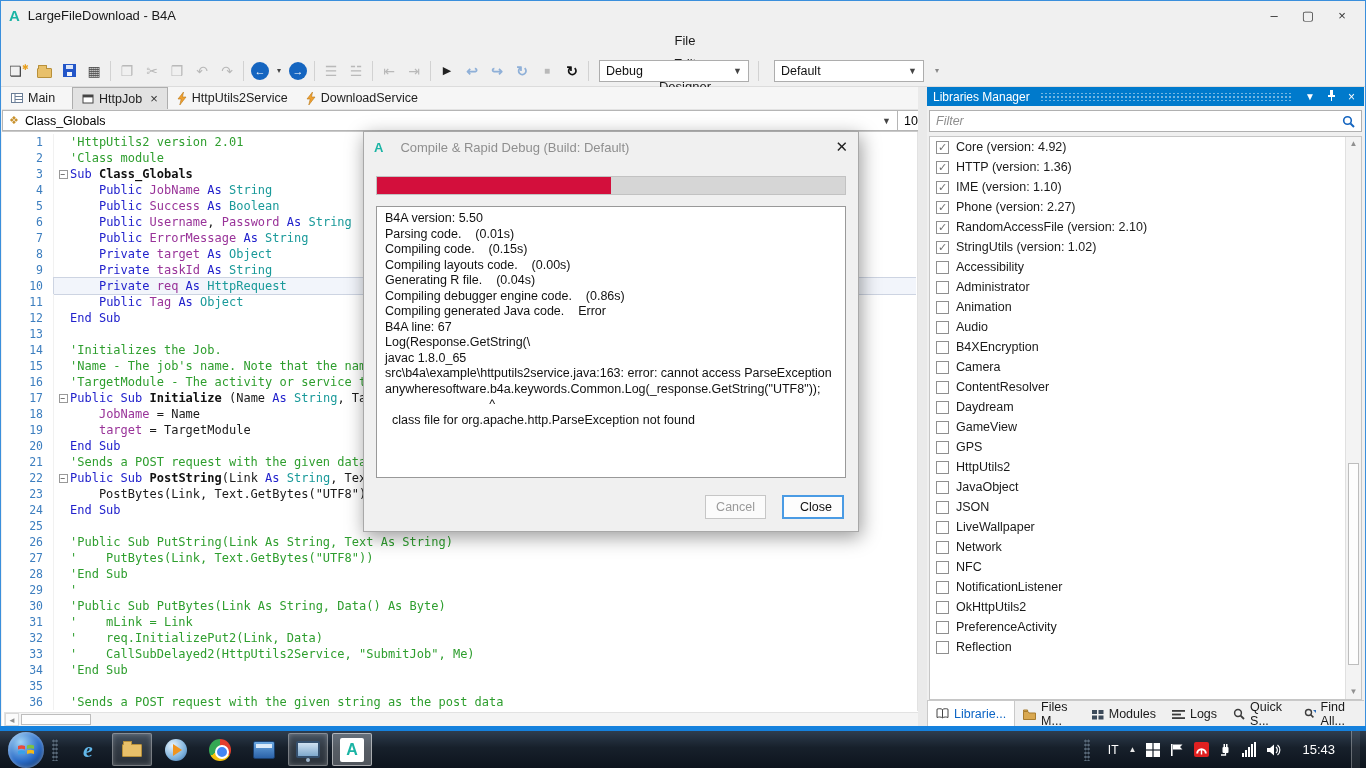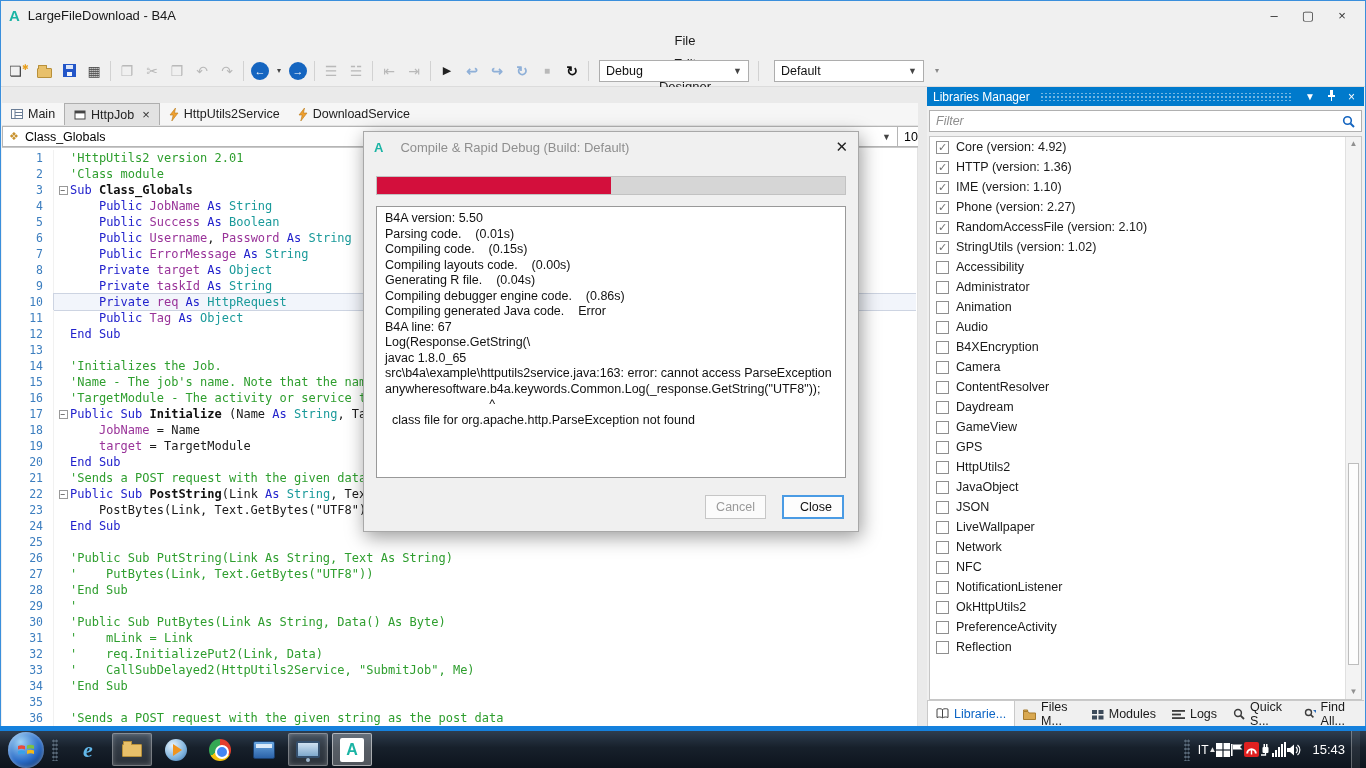--- a/index.html
+++ b/index.html
@@ -25,24 +25,24 @@
   .ico-save:before{content:"";position:absolute;left:3px;top:1px;right:3px;height:4px;background:#dce6f8;}
   .ico-save:after{content:"";position:absolute;left:4px;bottom:1px;right:4px;height:4px;background:#f0f4fb;}
   .ico-folder{width:15px;height:10px;background:#e8c06a;border:1px solid #b8903a;border-radius:1px;position:relative;margin-top:4px;}
   .ico-folder:before{content:"";position:absolute;left:0;top:-4px;width:7px;height:3px;background:#e8c06a;border:1px solid #b8903a;border-bottom:none;border-radius:1px 1px 0 0;}
   .combo{height:22px;border:1px solid #adadad;background:#fff;display:flex;align-items:center;font-size:12.5px;padding:0 6px;color:#111;}
   .combo .arr{margin-left:auto;color:#444;font-size:9px;padding-left:8px;}
   .combo.w150{width:150px;margin-left:6px;}
   .stepblue{color:#8fb0d8;font-weight:bold;}
   
   .workspace{position:absolute;top:86px;left:1px;right:1px;height:640px;background:#eaeaea;}
-  .editor-pane{position:absolute;left:0;top:16px;width:956px;height:640px;background:#fff;}
+  .editor-pane{position:absolute;left:0;top:0;width:956px;height:640px;background:#fff;}
   .tabstrip{height:23px;background:#f6f6f6;display:flex;align-items:flex-end;font-size:12.5px;position:relative;border-bottom:1px solid #e3e3e3;}
   .dtab{display:flex;align-items:center;gap:5px;padding:3px 9px;height:22px;color:#222;}
-  .dtab.active{background:#e2e2e2;border:1px solid #aeaeae;border-bottom:none;}
+  .dtab.active{background:#e2e2e2;border:1px solid #aeaeae;border-bottom:none;margin-left:8px;}
   .tclose{color:#333;font-size:13px;margin-left:3px;}
   .tab-overflow{position:absolute;right:6px;top:7px;font-size:8px;color:#666;}
   .navbar{height:22px;display:flex;border-bottom:1px solid #c9c9c9;background:#fff;}
   .nav-combo{flex:1;border:1px solid #b5b5b5;margin:0;display:flex;align-items:center;font-size:12.5px;padding:0 6px;gap:6px;}
   .nav-combo .arr,.zoom-combo .arr{margin-left:auto;font-size:9px;color:#444;}
   .zoom-combo{width:60px;border:1px solid #b5b5b5;border-left:none;display:flex;align-items:center;padding:8px 6px;font-size:12.5px;}
   .sub-ico{color:#c8912c;font-size:11px;}
   
   .codearea{position:absolute;left:0;top:45px;right:42px;bottom:16px;overflow:hidden;background:#fff;padding-top:2px;}
   .cl{display:flex;height:16px;line-height:16px;font-family:"DejaVu Sans Mono","Liberation Mono",monospace;font-size:12px;white-space:pre;}
@@ -100,21 +100,21 @@
   .ie-e{color:#62b8ea;font-size:22px;font-weight:bold;font-style:italic;font-family:"Liberation Serif",serif;}
   .wmp{width:22px;height:22px;border-radius:50%;background:radial-gradient(circle at 35% 30%,#e8f4fd,#7fb3dd 60%,#3a6ea8);display:flex;align-items:center;justify-content:center;}
   .wmp .tri{width:0;height:0;border-left:9px solid #f0941e;border-top:6px solid transparent;border-bottom:6px solid transparent;margin-left:3px;}
   .chrome{width:22px;height:22px;border-radius:50%;background:conic-gradient(#e43e2b 0 33%,#f4c20d 0 66%,#34a853 0 100%);position:relative;}
   .chrome:before{content:"";position:absolute;left:6px;top:6px;width:10px;height:10px;border-radius:50%;background:#4285f4;border:2px solid #fff;}
   .bluewin{width:22px;height:18px;background:linear-gradient(#6aa7e0,#2b62a8);border:1px solid #1a3f6e;border-radius:2px;position:relative;}
   .bluewin:before{content:"";position:absolute;left:2px;top:2px;right:2px;height:4px;background:#dcebfa;}
   .rdp{width:24px;height:17px;background:linear-gradient(#cfe0f0,#7ea8cc);border:2px solid #35506e;border-radius:2px;position:relative;}
   .rdp:after{content:"";position:absolute;left:8px;bottom:-6px;width:4px;height:4px;background:#9fb8d0;border-radius:50%;}
   .b4a-tile{width:24px;height:24px;background:#fff;border-radius:2px;display:flex;align-items:center;justify-content:center;color:#1ab4a4;font-weight:bold;font-size:16px;}
-  .tray{margin-left:auto;display:flex;align-items:center;color:#fff;padding-right:6px;}
+  .tray{margin-left:auto;display:flex;align-items:center;gap:10px;color:#fff;padding-right:6px;}
   .tray .txt{font-size:12px;}
   .tray-up{font-size:8px;color:#e8e8e8;}
   .avira{width:15px;height:15px;background:#e02020;border-radius:2px;display:flex;align-items:center;justify-content:center;}
   .clock{font-size:13px;margin:0 6px 0 10px;}
   .showdesk{width:9px;height:37px;background:rgba(255,255,255,.07);border-left:1px solid rgba(255,255,255,.3);}
   .bars{display:flex;align-items:flex-end;gap:1px;}
   .bars i{display:block;width:2px;background:#fff;}
 </style>
 </head>
 <body>

